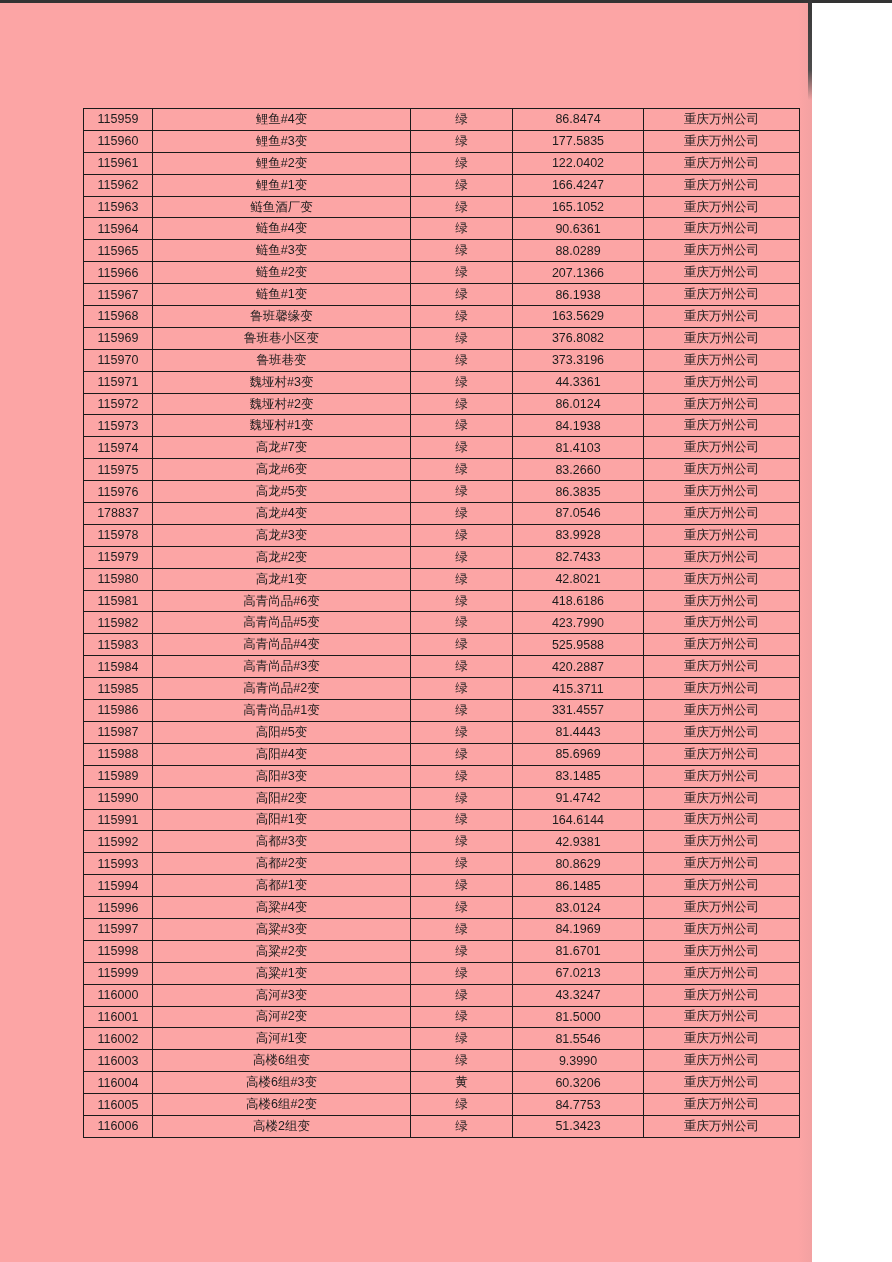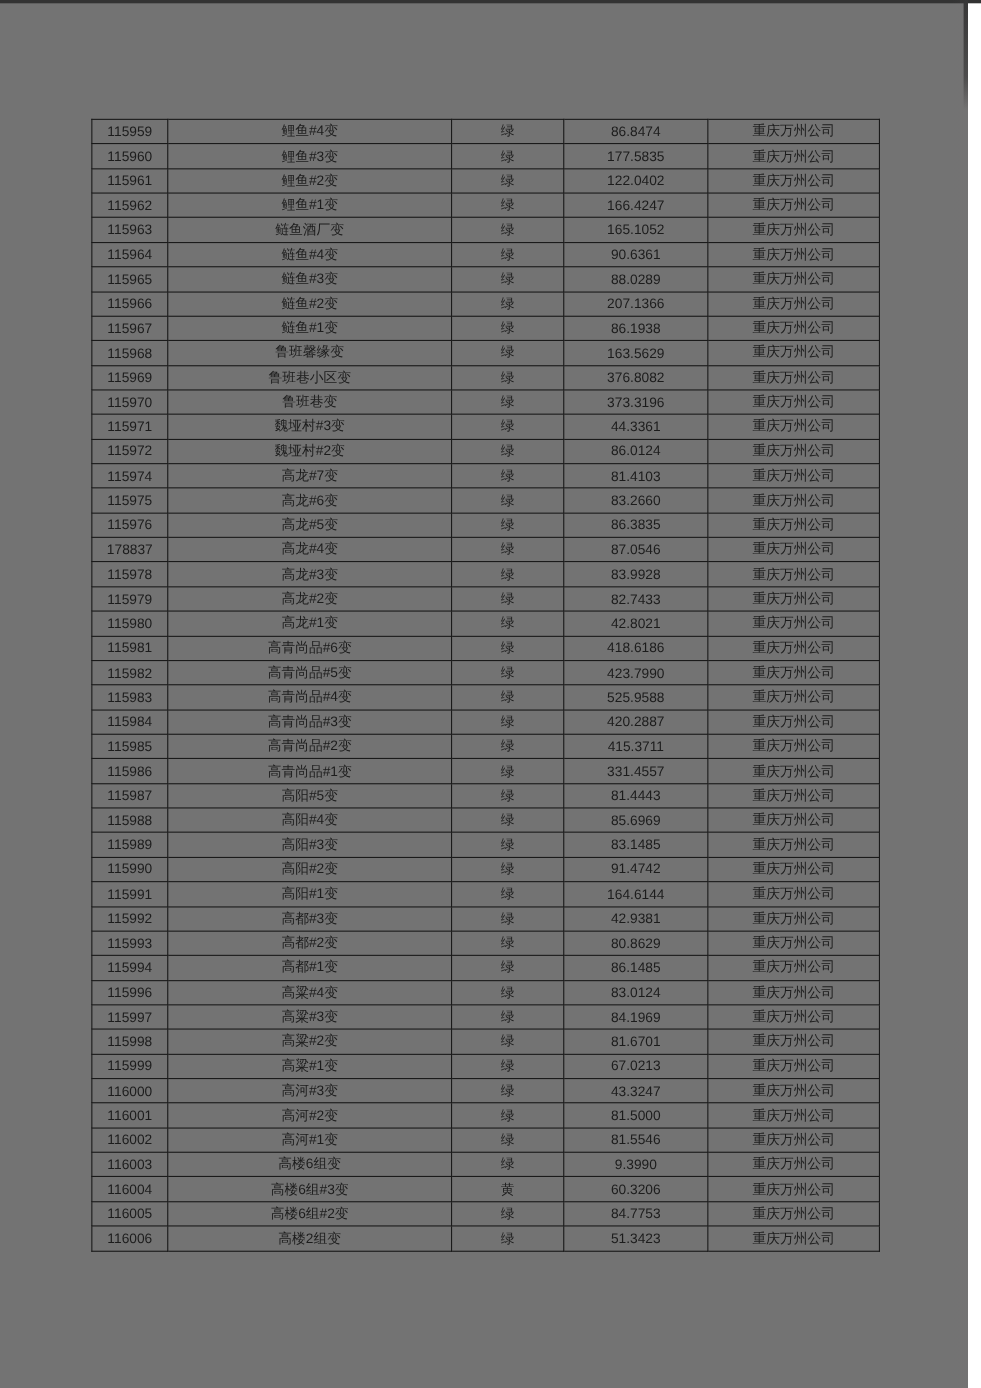--- a/index.html
+++ b/index.html
@@ -6,23 +6,23 @@
     margin: 0;
     padding: 0;
     width: 892px;
     height: 1262px;
     background: #ffffff;
     overflow: hidden;
     font-family: "Liberation Sans", "DejaVu Sans", sans-serif;
   }
   .page {
     position: relative;
-    width: 880px;
+    width: 812px;
     height: 1262px;
-    background: #737373;
+    background: #fca5a5;
   }
   
   .edge-top {
     position: absolute;
     top: 0; left: 0;
     width: 892px; height: 3px;
     background: #333333;
   }
   .edge-right {
     position: absolute;
@@ -171,20 +171,27 @@
           <td>重庆万州公司</td>
         </tr>
         <tr>
           <td>115972</td>
           <td>魏垭村#2变</td>
           <td>绿</td>
           <td>86.0124</td>
           <td>重庆万州公司</td>
         </tr>
         <tr>
+          <td>115973</td>
+          <td>魏垭村#1变</td>
+          <td>绿</td>
+          <td>84.1938</td>
+          <td>重庆万州公司</td>
+        </tr>
+        <tr>
           <td>115974</td>
           <td>高龙#7变</td>
           <td>绿</td>
           <td>81.4103</td>
           <td>重庆万州公司</td>
         </tr>
         <tr>
           <td>115975</td>
           <td>高龙#6变</td>
           <td>绿</td>

